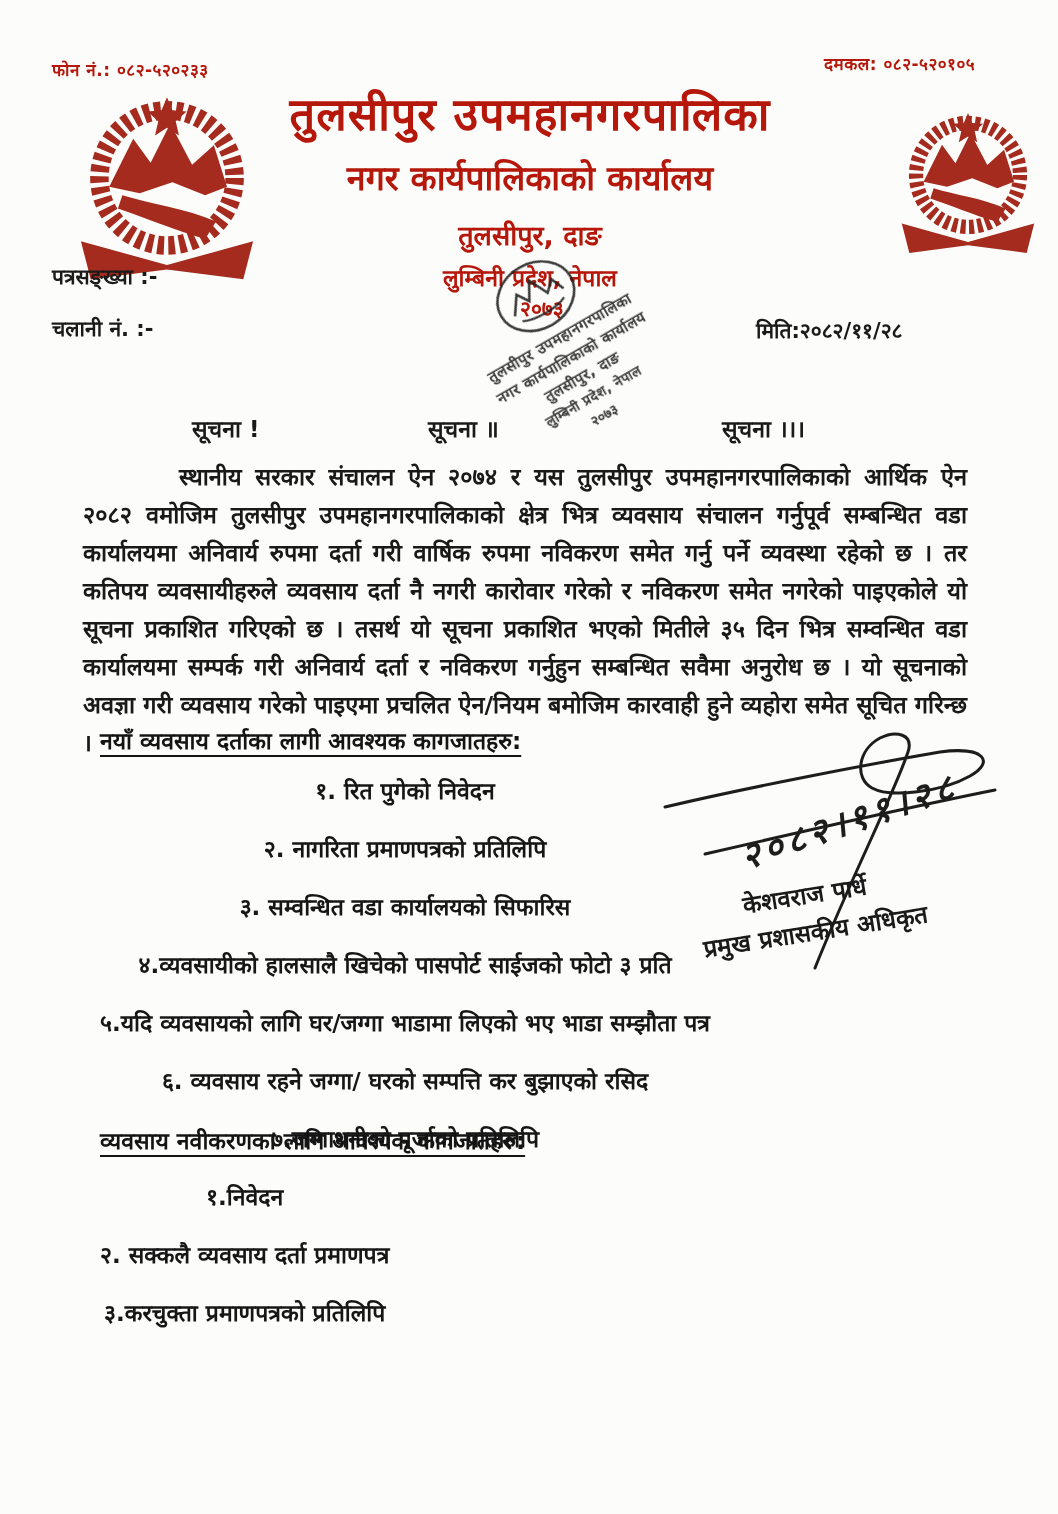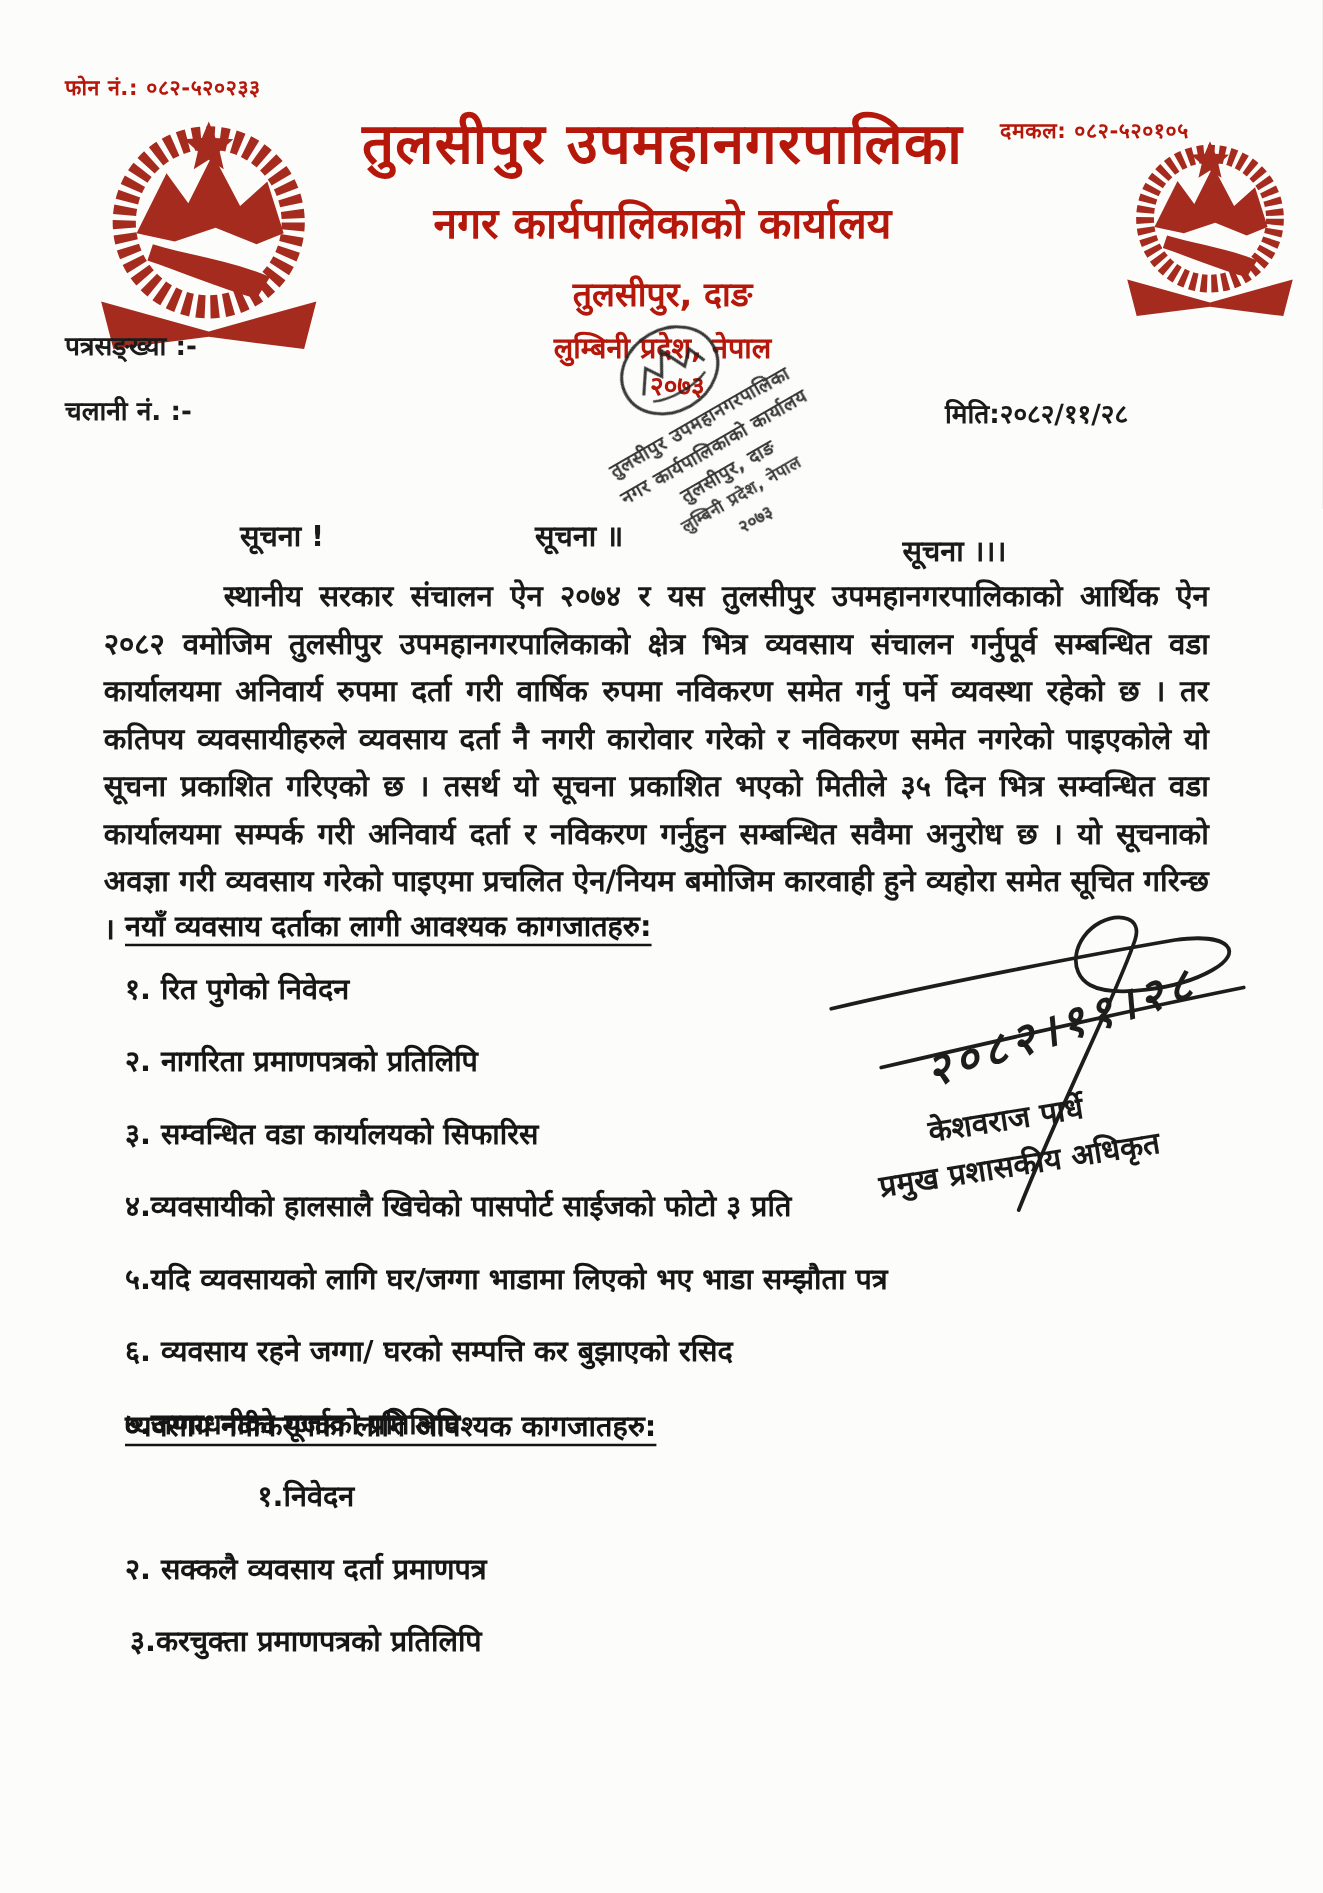--- a/index.html
+++ b/index.html
@@ -9,21 +9,21 @@
     margin:0 auto;
     background:#fcfcfa;
     font-family:"DejaVu Sans","Liberation Sans",sans-serif;
     overflow:hidden;
     color:#1a1a1a;
   }
   .abs{position:absolute;}
   
   .contact{color:#b5170a;font-weight:bold;font-size:17px;letter-spacing:.5px;}
   .contact-left{left:52px;top:58px;text-align:right;}
-  .contact-right{left:800px;top:52px;margin-top:40px;}
+  .contact-right{left:824px;top:52px;}
   
   .emblem{opacity:.92;}
   .emblem-left{left:52px;top:82px;width:230px;height:218px;}
   .emblem-right{left:880px;top:86px;width:176px;height:198px;}
   
   .head-center{left:160px;width:740px;top:90px;text-align:center;color:#b5170a;font-weight:bold;}
   .head-municipality{font-size:45px;letter-spacing:1px;line-height:1.1;}
   .head-office{font-size:34px;margin-top:14px;}
   .head-place{font-size:27px;margin-top:16px;}
   .head-province{font-size:23px;margin-top:8px;}
@@ -41,36 +41,36 @@
     z-index:2;opacity:.9;filter:blur(.2px);
   }
   .stamp-logo{width:88px;height:74px;margin:0 auto;display:block;}
   .stamp-line{font-size:15px;font-weight:bold;line-height:1.5;letter-spacing:.5px;white-space:nowrap;}
   .stamp-line.small{font-size:13.5px;}
   .stamp-year{font-size:14px;font-weight:bold;margin-top:2px;}
   
   .notice-h{font-size:23px;font-weight:bold;}
   .notice-h1{left:192px;top:412px;}
   .notice-h2{left:428px;top:412px;}
-  .notice-h3{left:722px;top:424px;}
+  .notice-h3{left:722px;top:412px;}
   
   .body-para{
     left:83px;width:884px;top:458px;
     font-size:23.5px;line-height:38px;font-weight:600;
     text-align:justify;text-indent:96px;color:#191919;
   }
   
   .sec-heading{
     font-size:23px;font-weight:bold;color:#141414;
     text-decoration:underline;text-decoration-thickness:2px;text-underline-offset:6px;
   }
   .sec1-heading{left:100px;top:724px;}
   .sec2-heading{left:100px;top:1124px;}
   .doc-list{display:flex;flex-direction:column;gap:26px;font-size:23px;font-weight:600;color:#161616;}
-  .list1{left:100px;top:774px;}
+  .list1{left:100px;top:774px;align-items:center;}
   .list2{left:100px;top:1180px;text-align:center;}
   
   .sig-block{left:650px;top:702px;width:390px;height:280px;z-index:3;}
   .sig-svg{position:absolute;left:0;top:0;overflow:visible;}
   .sig-name{position:absolute;left:92px;top:176px;font-size:24px;font-weight:bold;transform:rotate(-9deg);white-space:nowrap;}
   .sig-title{position:absolute;left:52px;top:212px;font-size:24px;font-weight:bold;transform:rotate(-9deg);white-space:nowrap;}
   .hand-date{font-style:italic;letter-spacing:5px;font-weight:600;}
 </style>
 </head>
 <body>

